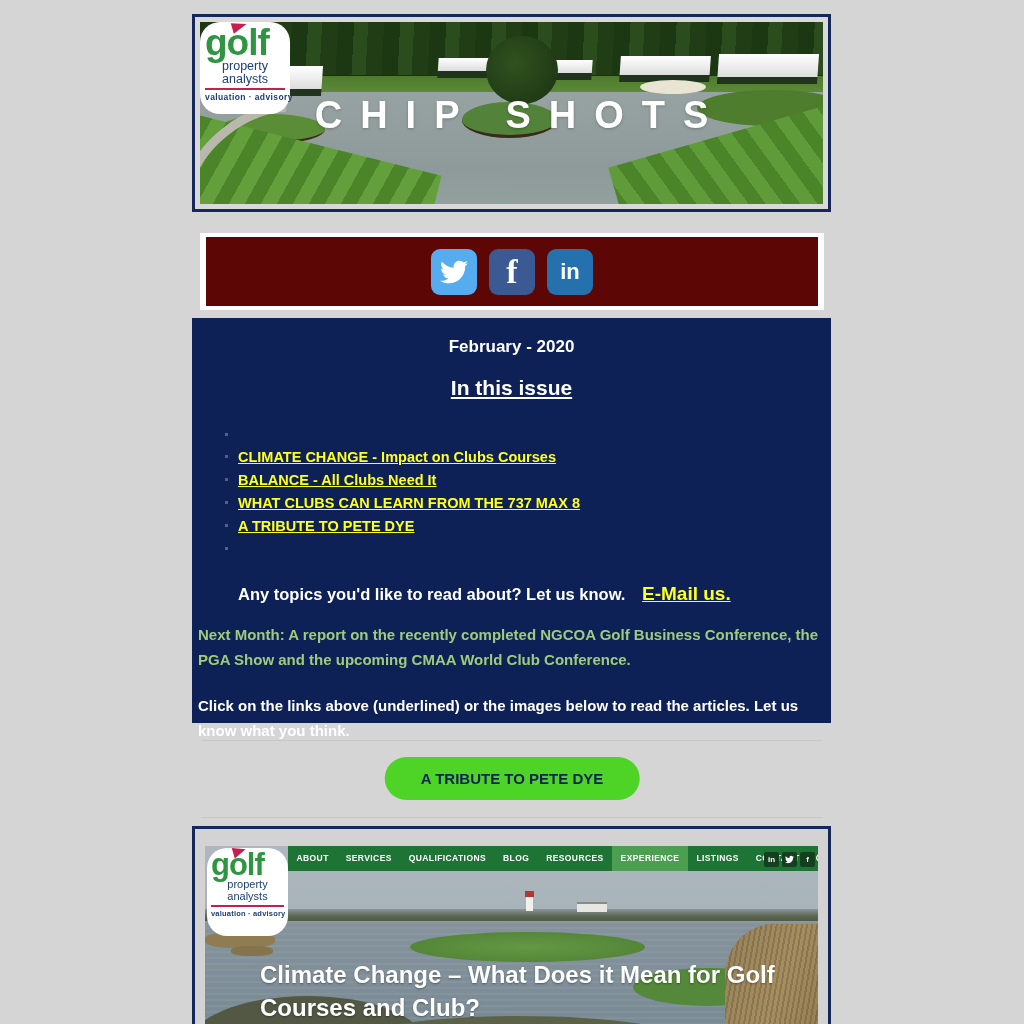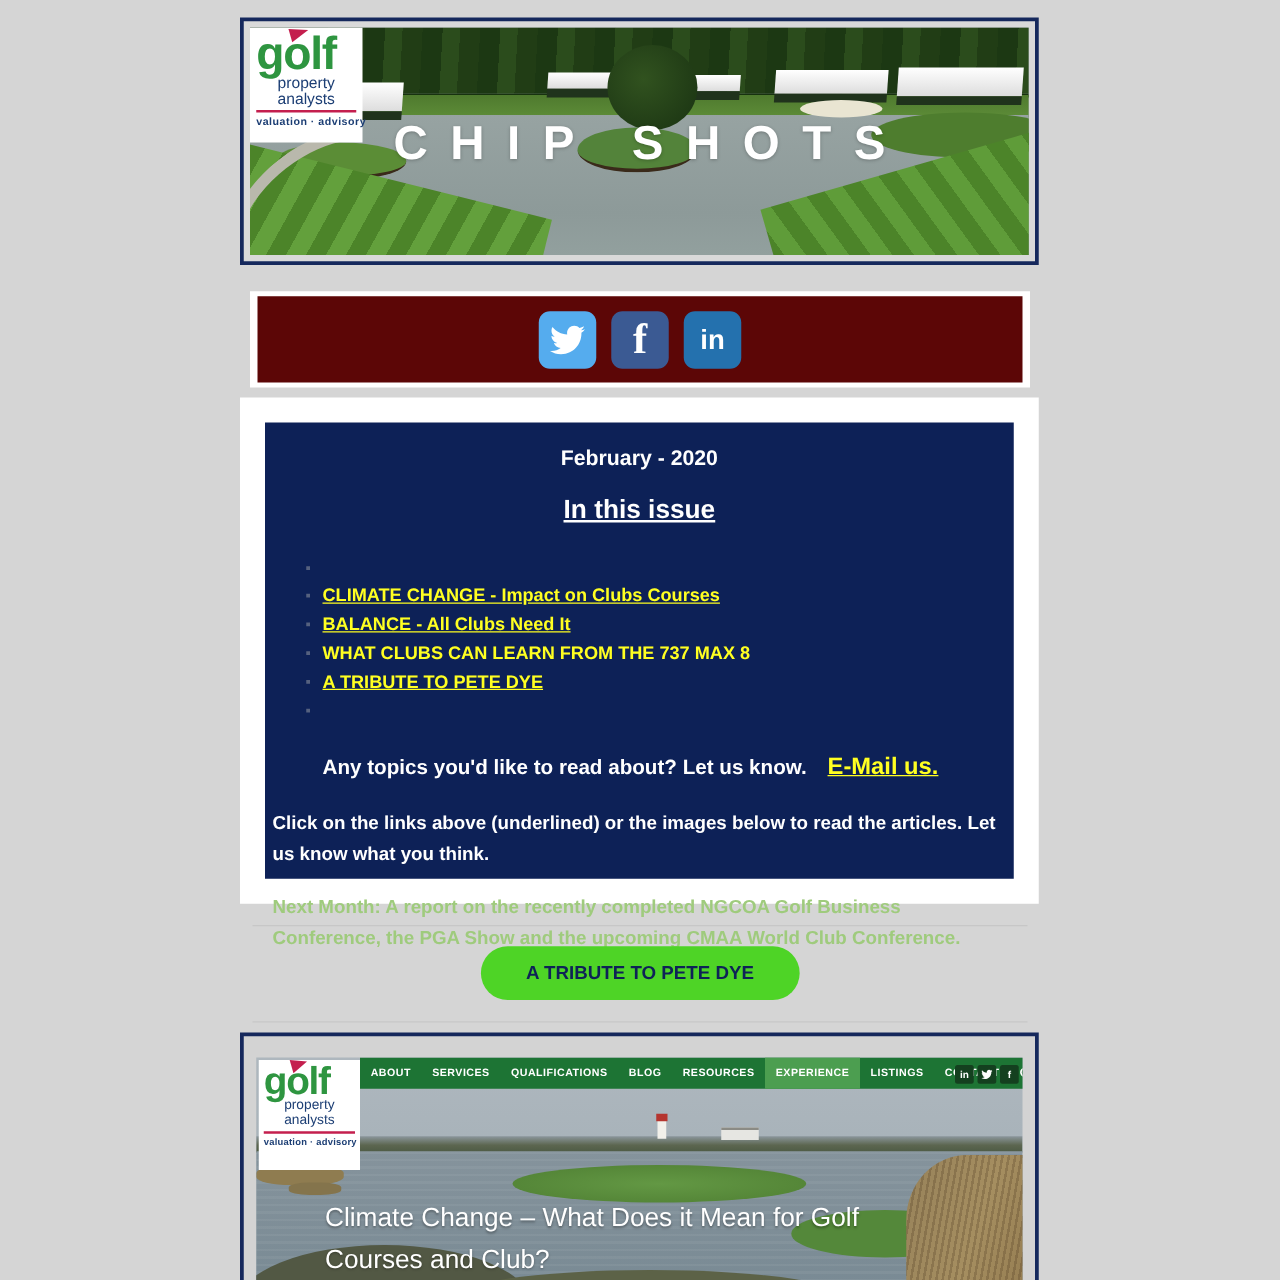--- a/index.html
+++ b/index.html
@@ -44,21 +44,21 @@
                    transform:rotate(-16deg);
                    background:repeating-linear-gradient(70deg,#4c8429 0 14px,#5f9c39 14px 28px); }
   .bi-path { position:absolute; left:-28px; top:94px; width:170px; height:110px;
              border:9px solid transparent; border-top-color:#b9b8ac; border-radius:50%;
              transform:rotate(-38deg); }
   .chip-title { position:absolute; left:0; right:0; top:72px; text-align:center;
                 color:#ffffff; font-size:38px; font-weight:bold; letter-spacing:18px;
                 padding-left:18px; text-shadow:0 1px 3px rgba(0,0,0,0.25); }
 
   
-  .logo-card { position:absolute; background:#ffffff; padding:3px 5px; }
+  .logo-card { position:absolute; background:#ffffff; padding:3px 5px;border-radius:20px; }
   .logo-card.big { left:0; top:0; width:90px; height:92px; }
   .logo-golf { position:relative; color:#2e9540; font-weight:bold; line-height:0.95; }
   .big .logo-golf { font-size:37px; letter-spacing:-1px; }
   .logo-flag { position:absolute; width:0; height:0;
                border-left:15px solid #c41f4e; border-top:5px solid transparent;
                border-bottom:6px solid transparent; transform:rotate(-16deg); }
   .big .logo-flag { left:27px; top:-4px; }
   .logo-sub { text-align:center; color:#1c3e74; font-weight:normal; line-height:1.05; }
   .big .logo-sub { font-size:12.5px; }
   .logo-divider { height:2px; background:#c41f4e; margin:2px 0; }
@@ -71,21 +71,21 @@
   .social-inner { width:100%; height:100%; background:#5c0606;
                   display:flex; align-items:center; justify-content:center; gap:12px; }
   .s-icon { width:46px; height:46px; border-radius:9px; display:flex;
             align-items:center; justify-content:center; color:#fff; cursor:pointer; }
   .s-icon.twitter  { background:#55acee; }
   .s-icon.facebook { background:#3b5a93; font-size:34px; font-weight:bold; font-family:"Liberation Serif", serif; }
   .s-icon.linkedin { background:#2471ae; font-size:22px; font-weight:bold; }
 
   
   .issue-wrap { position:absolute; left:192px; top:318px; width:639px; height:405px;
-                background:#ffffff; padding:20px; }
+                background:#ffffff; padding:0; }
   .issue-inner { width:100%; height:100%; background:#0d2157; color:#ffffff;
                  font-weight:bold; padding:10px 6px; }
   .month { text-align:center; font-size:17px; margin-top:9px; }
   .issue-heading { text-align:center; font-size:21px; text-decoration:underline; margin-top:19px; }
   .issue-list { list-style:none; margin:27px 0 0 0; padding-left:40px; }
   .issue-list li { position:relative; margin-bottom:7px; min-height:15px; line-height:15px; }
   .issue-list li::before { content:""; position:absolute; left:-13px; top:6px;
                            width:3px; height:3px; background:#55617f; }
   .issue-list a { color:#ffff21; font-size:14.5px; font-weight:bold; cursor:pointer; }
   .topics-line { margin:27px 0 0 40px; font-size:16.5px; }
@@ -143,21 +143,21 @@
   .tan-right { position:absolute; right:-15px; top:78px; width:108px; height:185px;
                border-radius:45% 0 0 18% / 28% 0 0 12%;
                background:linear-gradient(110deg,#97825a,#a58e60 45%,#8a7147); }
   .tan-right::after { content:""; position:absolute; inset:0; border-radius:inherit;
                background:repeating-linear-gradient(100deg, rgba(60,40,20,0.22) 0 2px, transparent 2px 5px); }
   .marsh-bl { position:absolute; left:-15px; top:150px; width:235px; height:95px;
               border-radius:50% 50% 0 0; background:#525844; }
   .marsh-b2 { position:absolute; left:150px; top:170px; width:330px; height:50px;
               border-radius:50%; background:#5c6247; }
   .shot-headline { position:absolute; left:55px; top:112px; color:#ffffff;
-                   font-size:21px; font-weight:normal; line-height:33px;
+                   font-size:24px; font-weight:bold; line-height:33px;
                    text-shadow:0 1px 2px rgba(0,0,0,0.35); }
 </style>
 </head>
 <body>
 
 <div class="page">
 
   <div class="banner">
     <div class="banner-img">
       <div class="bi-trees"></div>
@@ -208,30 +208,30 @@
   </div>
 
   <div class="issue-wrap">
     <div class="issue-inner">
       <div class="month">February - 2020</div>
       <div class="issue-heading">In this issue</div>
       <ul class="issue-list">
         <li><a style="text-decoration: none;"></a></li>
         <li><a style="text-decoration: underline;">CLIMATE CHANGE - Impact on Clubs Courses</a></li>
         <li><a style="text-decoration: underline;">BALANCE - All Clubs Need It</a></li>
-        <li><a style="">WHAT CLUBS CAN LEARN FROM THE 737 MAX 8</a></li>
+        <li><a style="text-decoration: underline;">WHAT CLUBS CAN LEARN FROM THE 737 MAX 8</a></li>
         <li><a style="text-decoration: underline;">A TRIBUTE TO PETE DYE</a></li>
         <li><a style="text-decoration: none;"></a></li>
       </ul>
       <div class="topics-line">
         <span>Any topics you'd like to read about?  Let us know.</span>
         <a class="email-link">E-Mail us.</a>
       </div>
+      <p class="body-para green">Next Month:  A report on the recently completed NGCOA Golf Business Conference, the PGA Show and the upcoming CMAA World Club Conference.</p>
       <p class="body-para">Click on the links above (underlined) or the images below to read the articles.  Let us know what you think.</p>
-      <p class="body-para green">Next Month:  A report on the recently completed NGCOA Golf Business Conference, the PGA Show and the upcoming CMAA World Club Conference.</p>
     </div>
   </div>
 
   <div class="hr-line hr1"></div>
 
   <button class="tribute-btn">A TRIBUTE TO PETE DYE</button>
 
   <div class="hr-line hr2"></div>
 
   <div class="site-box">

